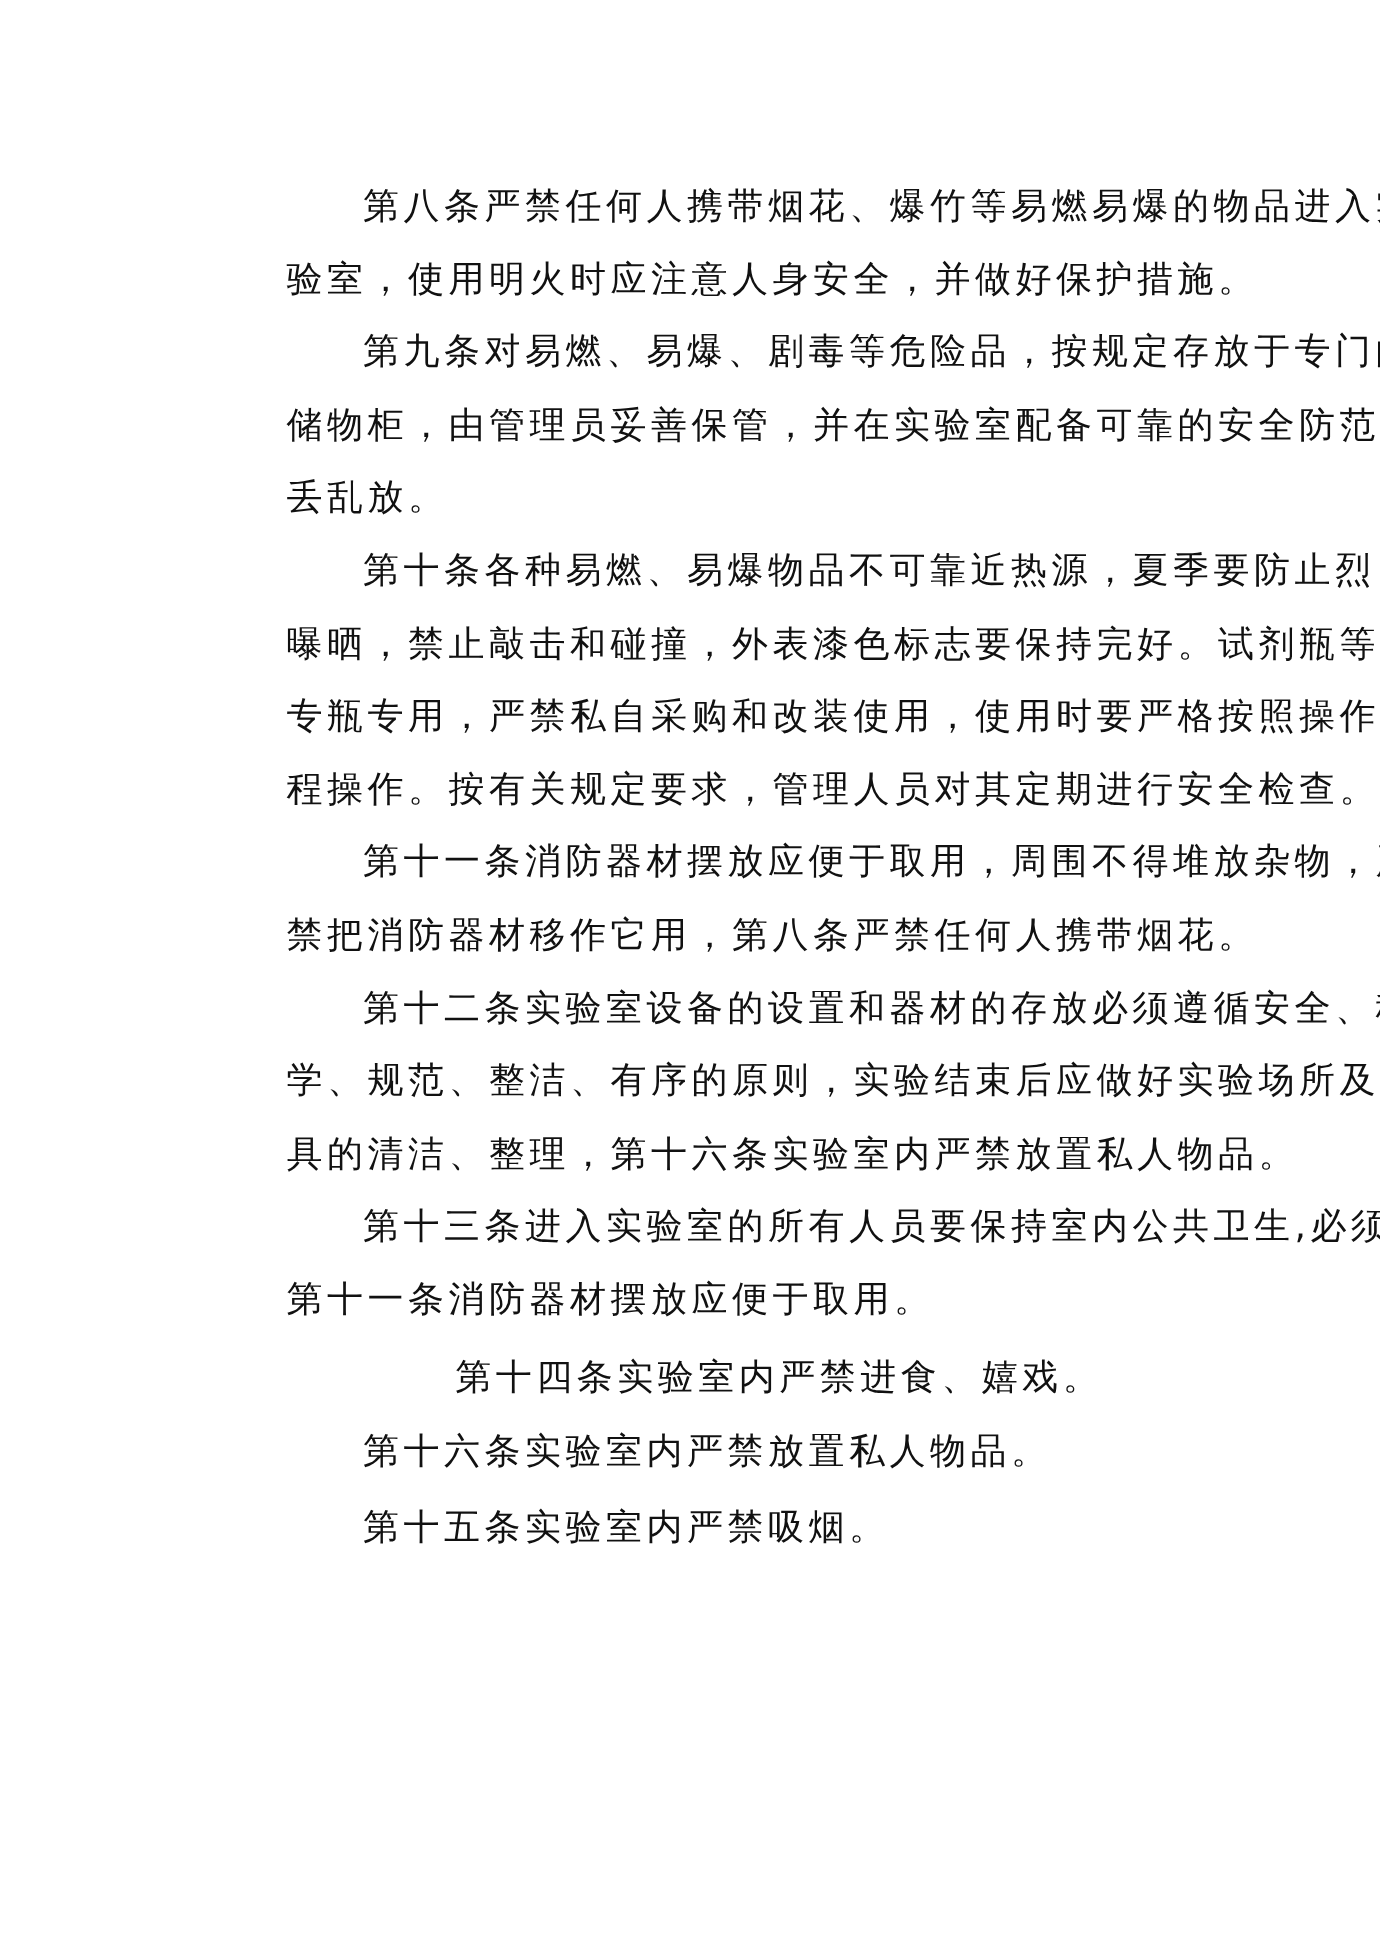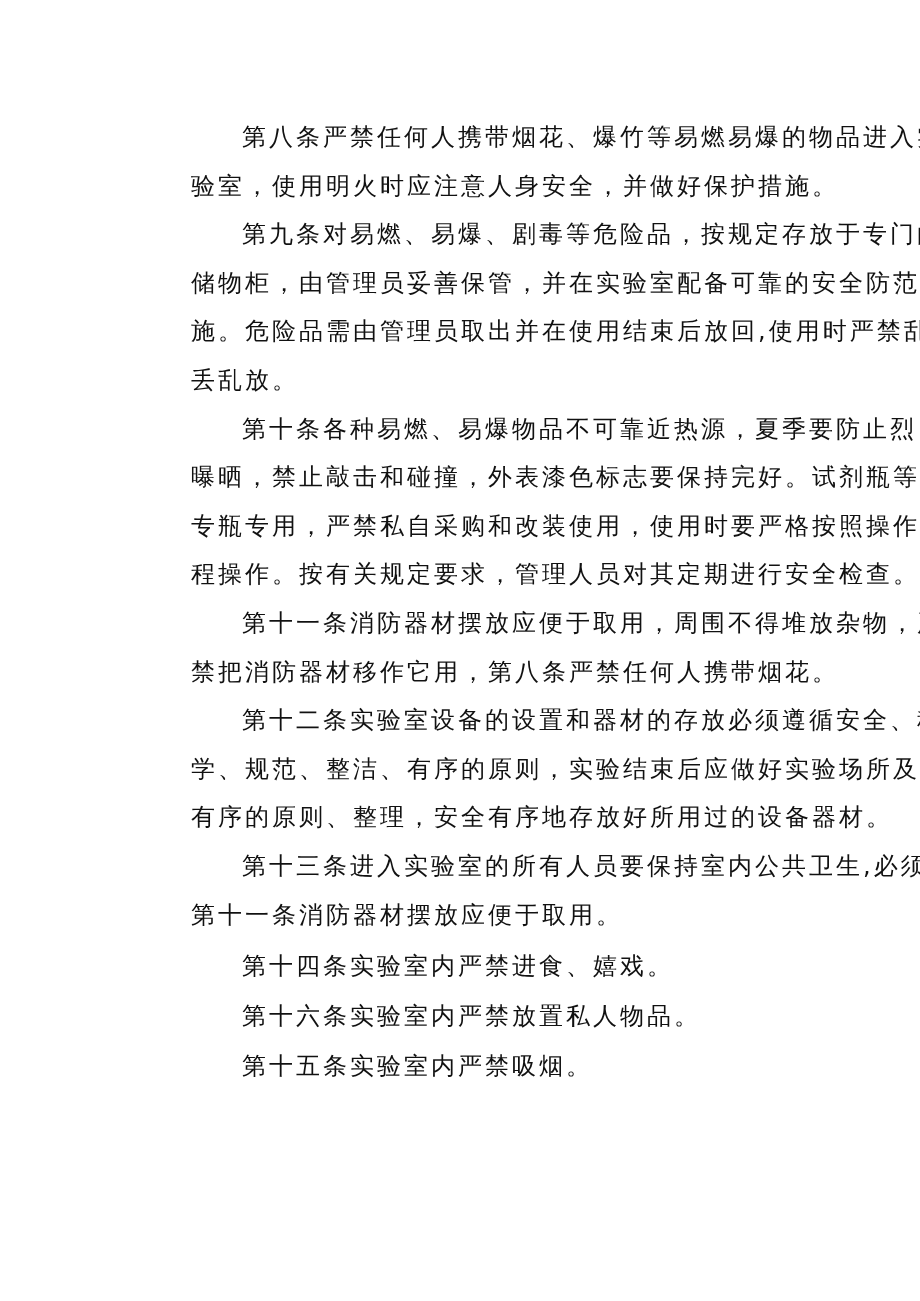--- a/index.html
+++ b/index.html
@@ -45,48 +45,47 @@
 <div class="page">
 
   <div class="para">
     <span class="line indent">第八条严禁任何人携带烟花、爆竹等易燃易爆的物品进入实</span>
     <span class="line">验室，使用明火时应注意人身安全，并做好保护措施。</span>
   </div>
 
   <div class="para">
     <span class="line indent">第九条对易燃、易爆、剧毒等危险品，按规定存放于专门的</span>
     <span class="line">储物柜，由管理员妥善保管，并在实验室配备可靠的安全防范措</span>
-    <span class="line">施。危险品需由管理员取出并在使用结束后放回,使用时严禁乱</span>
     <span class="line">丢乱放。</span>
   </div>
 
   <div class="para">
     <span class="line indent">第十条各种易燃、易爆物品不可靠近热源，夏季要防止烈日</span>
     <span class="line">曝晒，禁止敲击和碰撞，外表漆色标志要保持完好。试剂瓶等要</span>
     <span class="line">专瓶专用，严禁私自采购和改装使用，使用时要严格按照操作规</span>
     <span class="line">程操作。按有关规定要求，管理人员对其定期进行安全检查。</span>
   </div>
 
   <div class="para">
     <span class="line indent">第十一条消防器材摆放应便于取用，周围不得堆放杂物，严</span>
     <span class="line">禁把消防器材移作它用，第八条严禁任何人携带烟花。</span>
   </div>
 
   <div class="para">
     <span class="line indent">第十二条实验室设备的设置和器材的存放必须遵循安全、科</span>
     <span class="line">学、规范、整洁、有序的原则，实验结束后应做好实验场所及器</span>
-    <span class="line">有序的原则、整理，安全有序地存放好所用过的设备器材。</span>
+    <span class="line">具的清洁、整理，第十六条实验室内严禁放置私人物品。</span>
   </div>
 
   <div class="para">
     <span class="line indent">第十三条进入实验室的所有人员要保持室内公共卫生,必须</span>
     <span class="line">第十一条消防器材摆放应便于取用。</span>
   </div>
 
-  <div class="para" style="margin-top:3px;">
+  <div class="para" style="margin-top:3px;text-align:center;">
     <span class="line indent">第十四条实验室内严禁进食、嬉戏。</span>
   </div>
 
   <div class="para" style="margin-top:1px;">
     <span class="line indent">第十六条实验室内严禁放置私人物品。</span>
   </div>
 
   <div class="para" style="margin-top:2px;">
     <span class="line indent">第十五条实验室内严禁吸烟。</span>
   </div>

